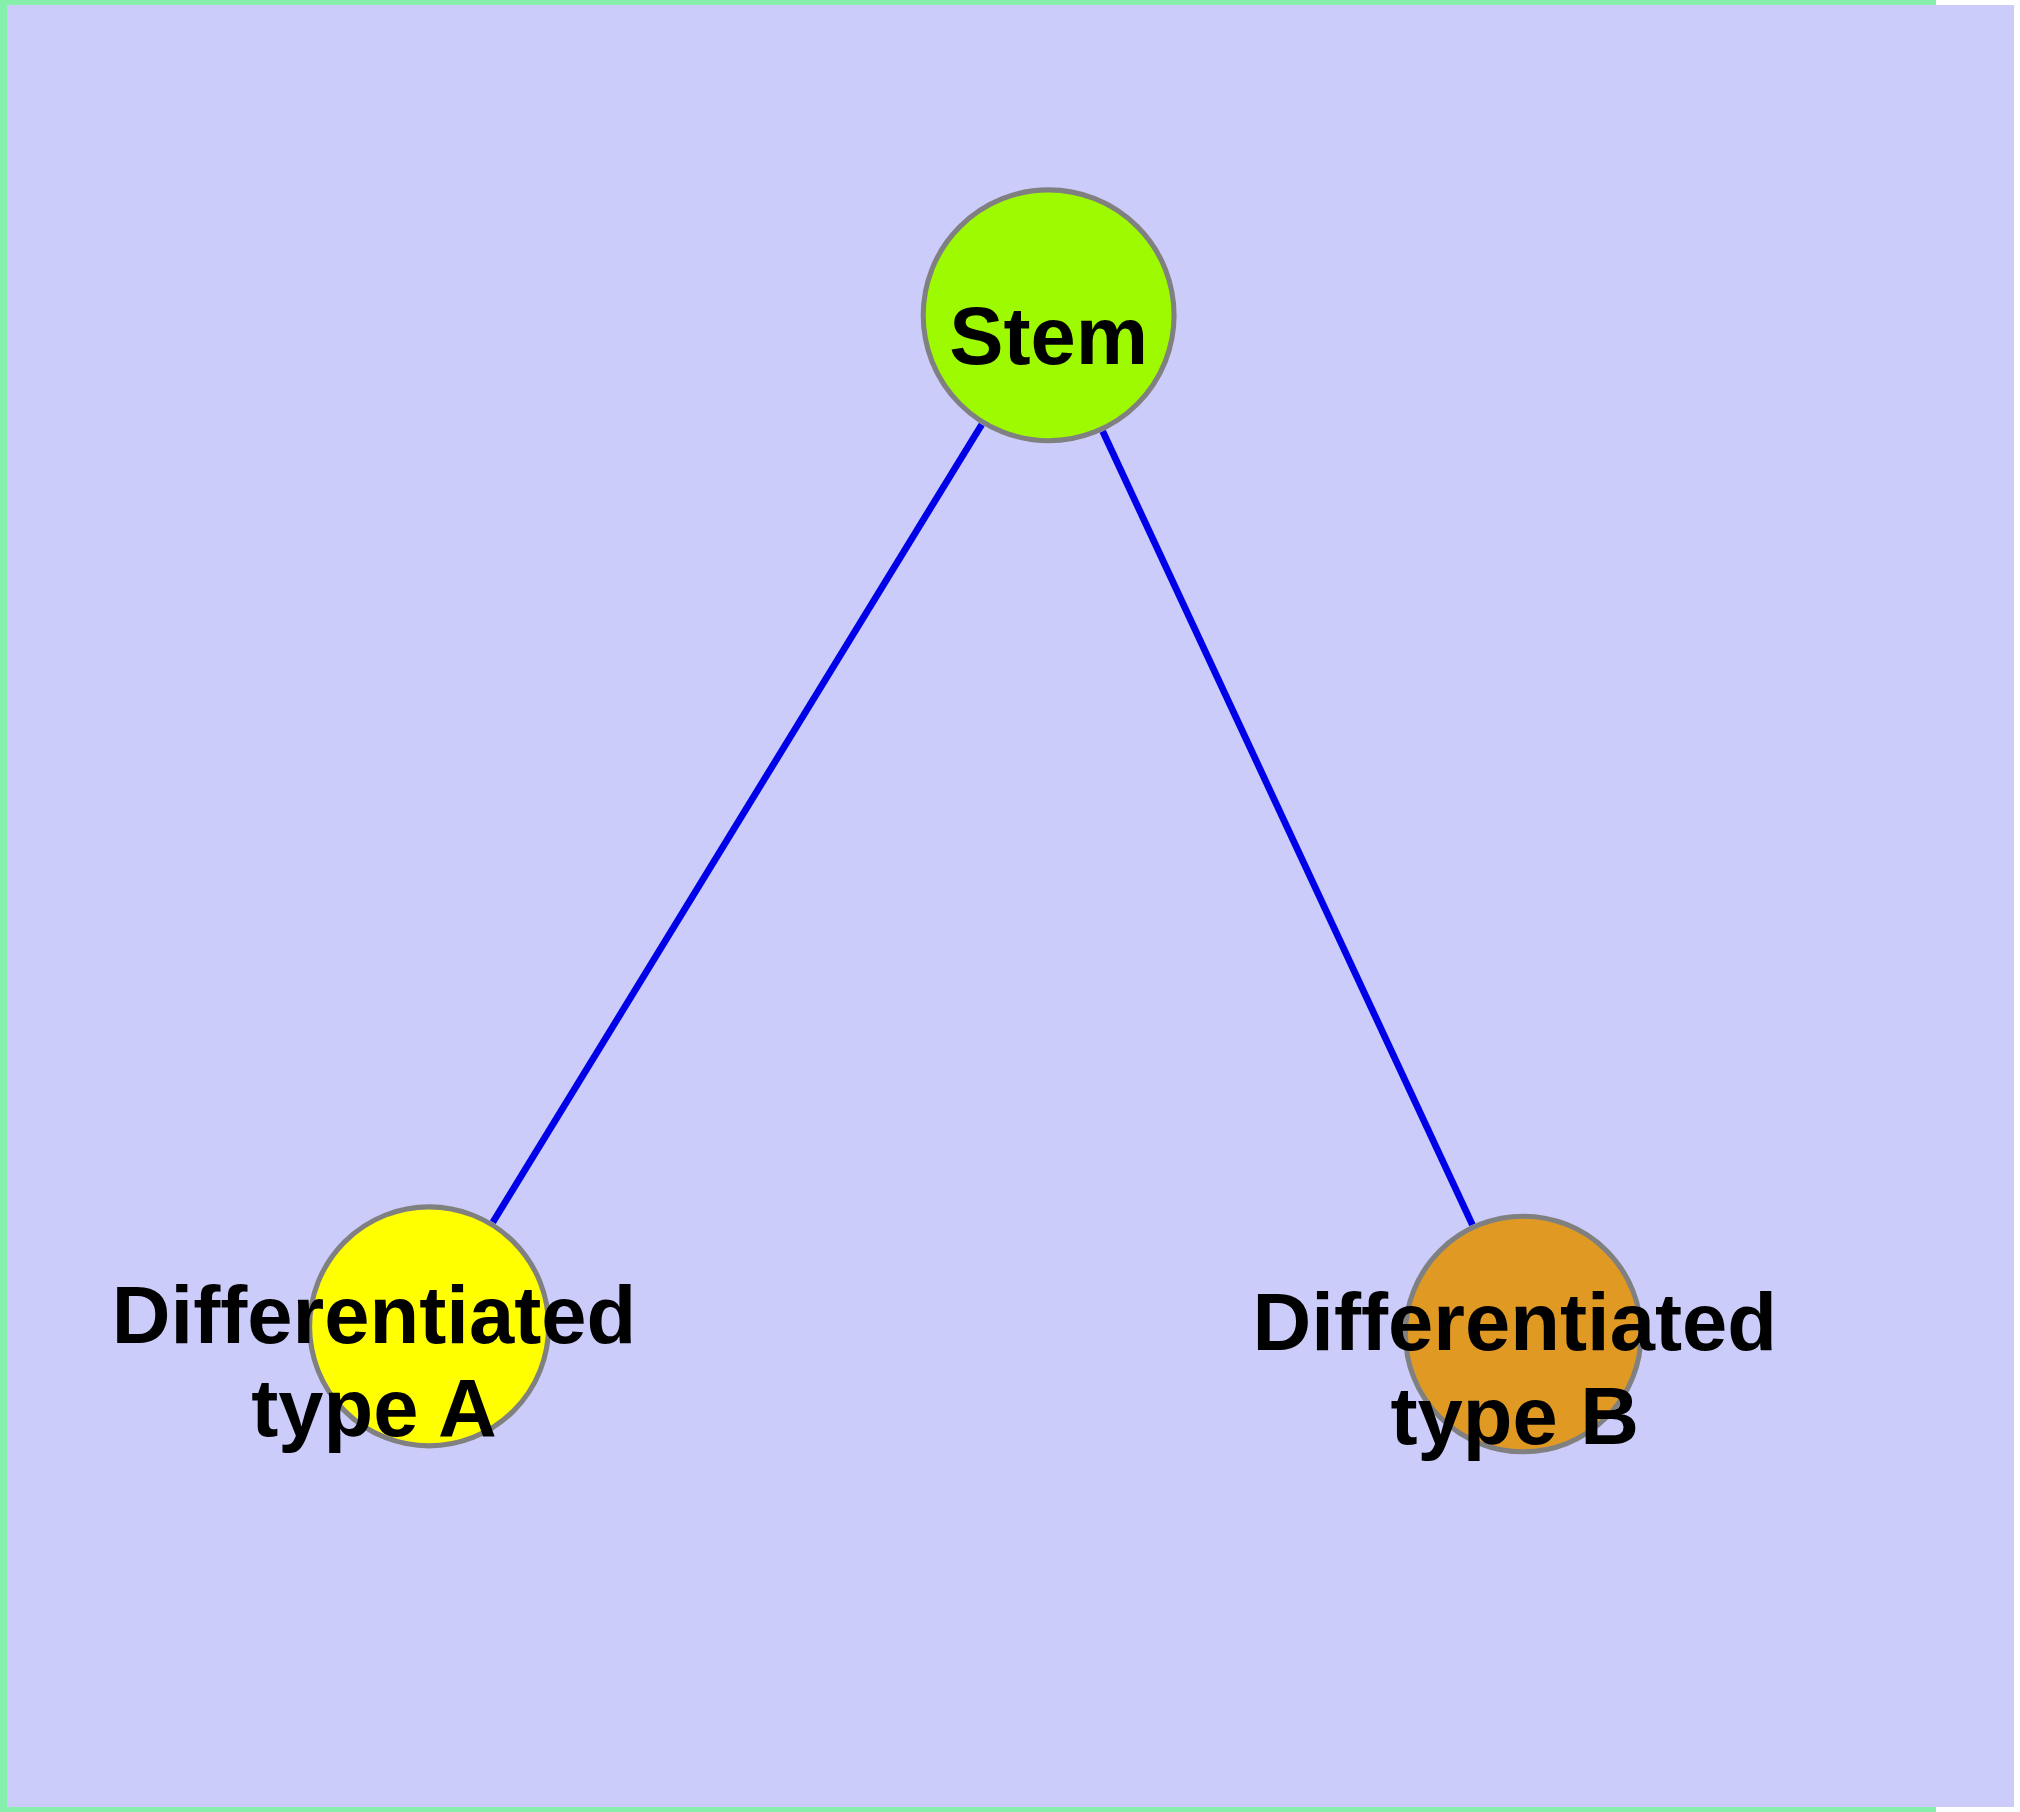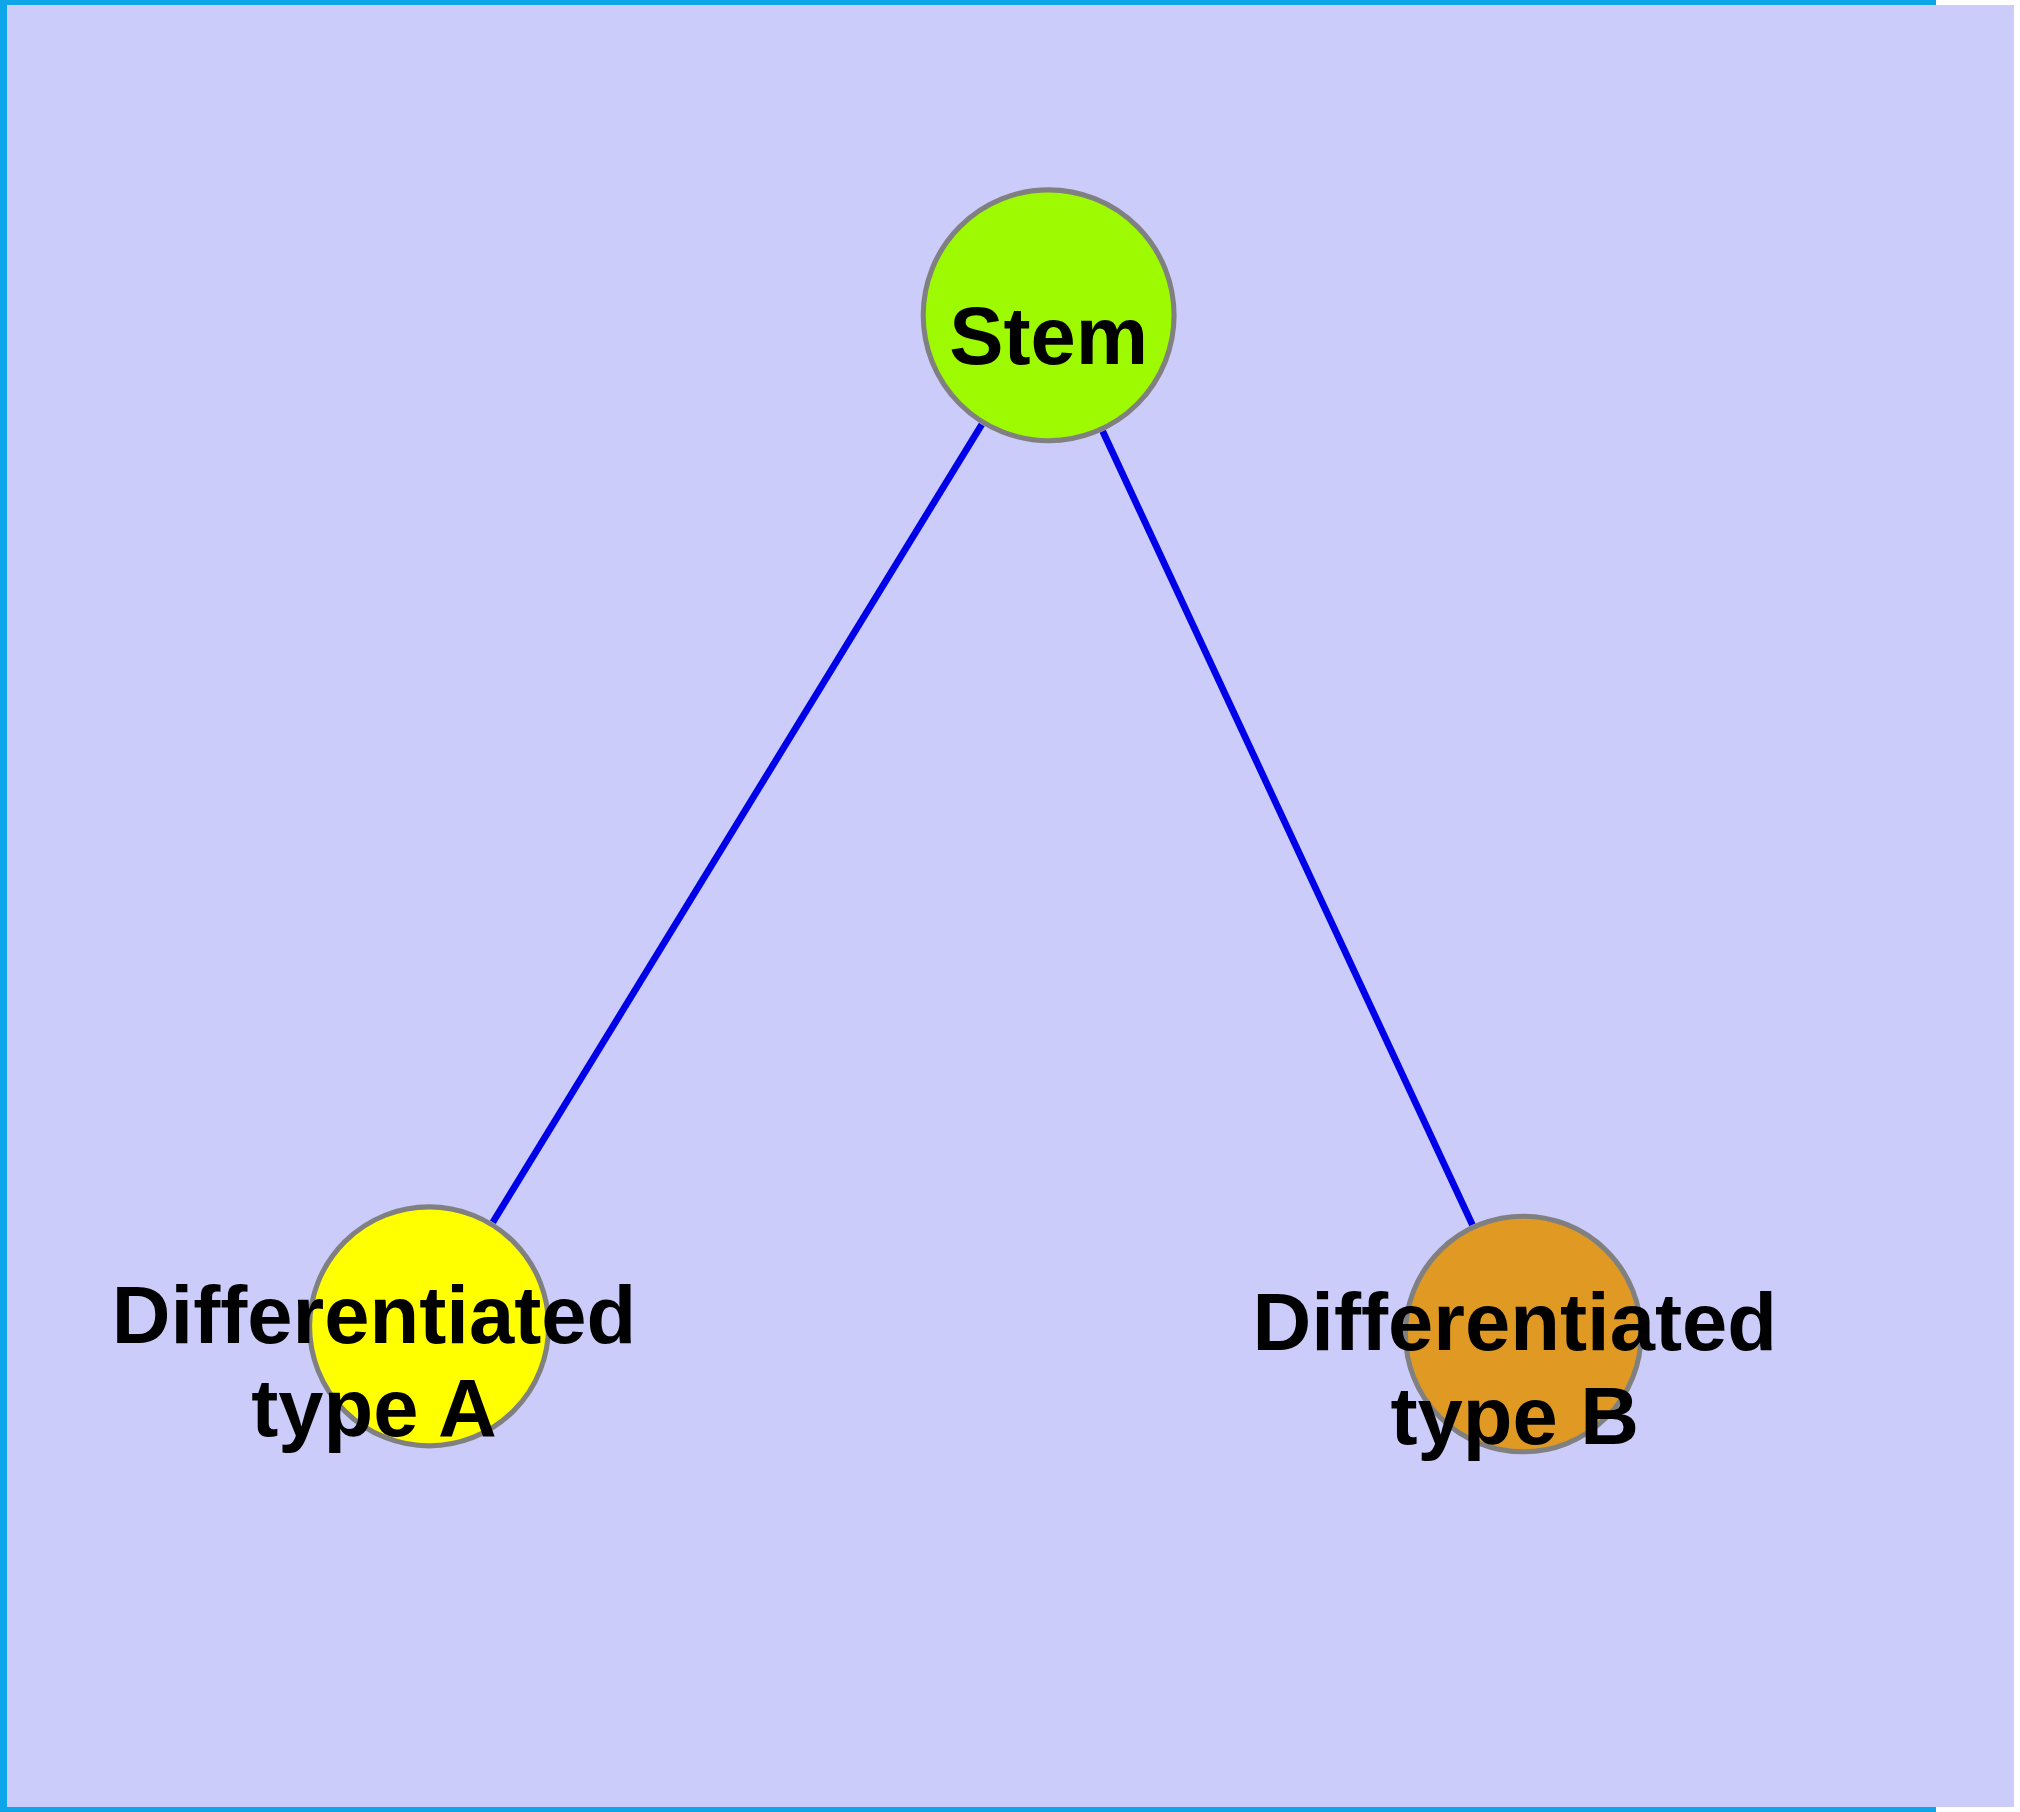--- a/index.html
+++ b/index.html
@@ -11,21 +11,21 @@
   body {
     width: 2021px;
     height: 1812px;
     overflow: hidden;
     font-family: "Liberation Sans", sans-serif;
   }
   #canvas {
     position: relative;
     width: 1936px;
     height: 1812px;
-    background: #0ea5e9;
+    background: #86efac;
     box-sizing: border-box;
   }
   #plot-bg {
     position: absolute;
     left: 6.8px;
     top: 5.1px;
     width: 2007px;
     height: 1802px;
     background: #ccccfa;
   }

